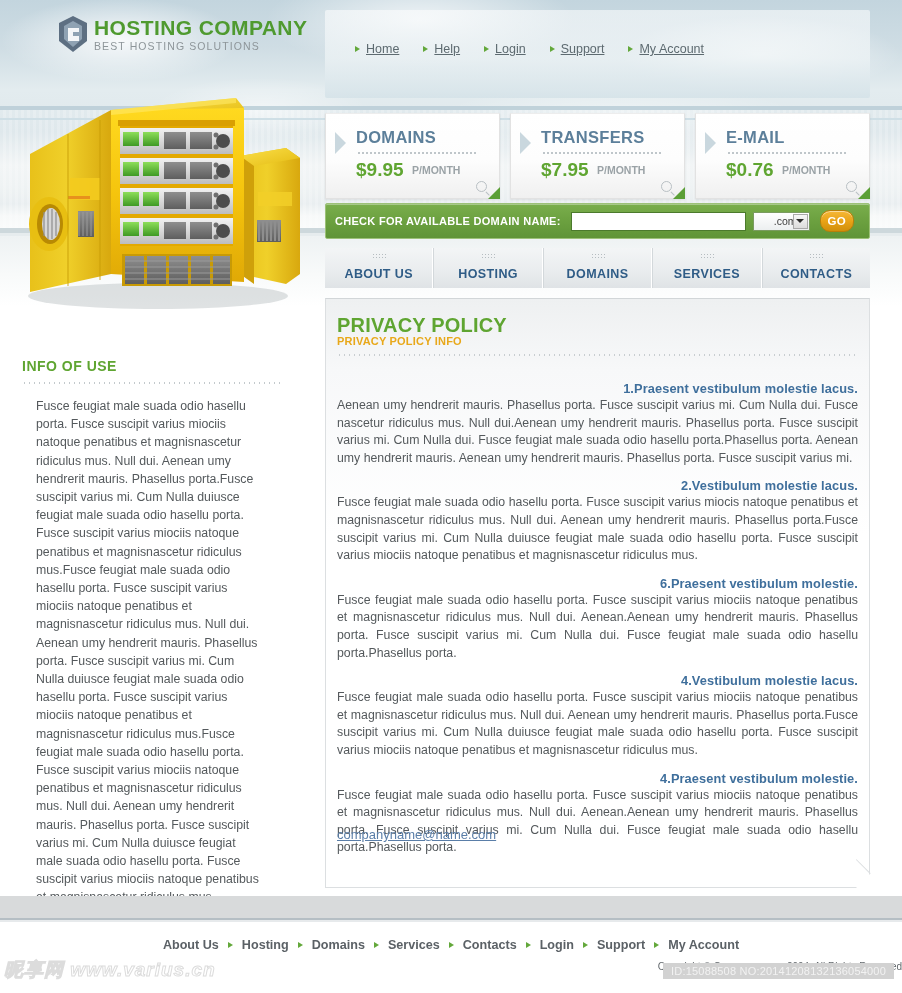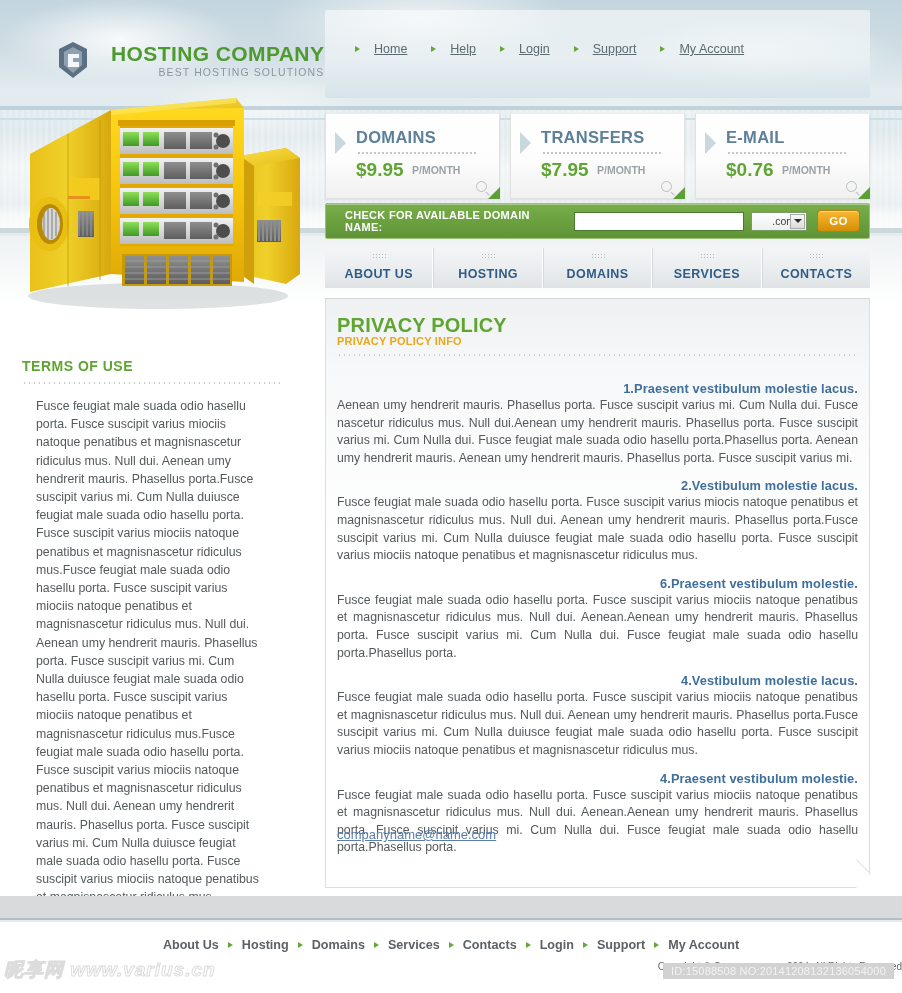--- a/index.html
+++ b/index.html
@@ -36,40 +36,40 @@
     position:absolute; left:0; top:110px; width:902px; height:118px;
     background:repeating-linear-gradient(90deg, rgba(255,255,255,.0) 0 3px, rgba(255,255,255,.45) 3px 6px);
     opacity:.45;
   }
   .floor {
     position:absolute; left:0; top:236px; width:902px; height:70px;
     background:linear-gradient(180deg,#eef2f3 0%, #f8fafa 55%, #ffffff 100%);
   }
 
   
-  .logo-wrap { position:absolute; left:55px; top:40px; display:flex; align-items:center; gap:20px;text-align:right; }
+  .logo-wrap { position:absolute; left:55px; top:14px; display:flex; align-items:center; gap:3px; }
   .logo-mark { width:36px; height:40px; position:relative; }
   .logo-text { line-height:1; }
   .logo-title {
     font-size:21px; font-weight:bold; color:#4f9a2f; letter-spacing:.4px;
     font-family:"Liberation Sans", sans-serif;
   }
   .logo-sub {
     font-size:10.5px; color:#8d9599; letter-spacing:1.1px; margin-top:3px;
     font-family:"Liberation Sans", sans-serif;
   }
 
   
   .topnav {
     position:absolute; left:325px; top:10px; width:545px; height:88px;
     background:linear-gradient(180deg, rgba(255,255,255,.55) 0%, rgba(237,243,245,.75) 55%, rgba(212,226,232,.85) 100%);
     border-radius:2px;
   }
   .topnav ul { list-style:none; margin:0; padding:0; display:flex; position:absolute; left:30px; top:32px; gap:24px; }
-  .topnav li { display:flex; align-items:center; gap:14px; }
+  .topnav li { display:flex; align-items:center; gap:6px; }
   .arrow-g {
     width:0;height:0;border-left:5px solid #63a83b;border-top:3.5px solid transparent;border-bottom:3.5px solid transparent;
     display:inline-block;
   }
   .topnav a {
     font-size:12.5px; color:#5d6a70; text-decoration:underline;
     font-family:"Liberation Sans", sans-serif;
   }
 
   
@@ -107,38 +107,38 @@
 
   
   .searchbar {
     position:absolute; left:325px; top:203px; width:545px; height:36px;
     background:linear-gradient(180deg,#7aae4c 0%, #6ca140 48%, #5f9437 100%);
     border:1px solid #9cc178; border-radius:2px;
     box-shadow:inset 0 1px 0 rgba(255,255,255,.35);
     display:flex; align-items:center; padding:0 9px;
   }
   .searchbar .lbl {
-    font-size:11px; font-weight:bold; color:#ffffff; letter-spacing:.3px; margin-left:10px;
+    font-size:11px; font-weight:bold; color:#ffffff; letter-spacing:.3px; margin-left:0;
   }
   .searchbar input[type=text]{
     width:175px; height:19px; margin-left:10px; border:1px solid #4b7a2c; background:#fff;
     font-family:"Liberation Sans", sans-serif; font-size:11px; padding:0 3px;
   }
   .tld {
     position:relative; margin-left:7px; width:57px; height:19px; background:linear-gradient(180deg,#fff,#eceff0);
     border:1px solid #7a9b60; display:flex; align-items:center; font-size:10.5px; color:#3c3c3c; padding-left:20px;
   }
   .tld .caret {
     position:absolute; right:1px; top:1px; width:15px; height:15px;
     background:linear-gradient(180deg,#f7f7f7,#dcdcdc); border:1px solid #a9a9a9;
     display:flex; align-items:center; justify-content:center;
   }
   .tld .caret i { width:0;height:0;border-left:4px solid transparent;border-right:4px solid transparent;border-top:4px solid #2c2c2c; display:block;}
   .gobtn {
-    margin-left:10px; width:44px; height:22px; border-radius:4px;
+    margin-left:10px; width:34px; height:22px; border-radius:10px;
     background:linear-gradient(180deg,#f6b737 0%, #e8a216 52%, #d18f0b 100%);
     border:1px solid #b77f08; color:#fff; font-size:11.5px; font-weight:bold;
     display:flex; align-items:center; justify-content:center; letter-spacing:.3px;
     box-shadow:inset 0 1px 0 rgba(255,255,255,.5);
   }
 
   
   .tabs { position:absolute; left:325px; top:248px; width:545px; height:40px; display:flex; }
   .tab {
     position:relative; flex:1; height:40px;
@@ -487,21 +487,21 @@
       <div class="dots"></div>
       <span>SERVICES</span>
     </div>
     <div class="tab">
       <div class="dots"></div>
       <span>CONTACTS</span>
     </div>
   </div>
 
   <div class="leftcol">
-    <h3>TERMS OF USE</h3>
+    <h3>INFO OF USE</h3>
     <div class="dots"></div>
     <p>Fusce feugiat male suada odio hasellu porta. Fusce suscipit varius miociis natoque penatibus et magnisnascetur ridiculus mus. Null dui. Aenean umy hendrerit mauris. Phasellus porta.Fusce suscipit varius mi. Cum  Nulla duiusce feugiat male suada odio hasellu porta. Fusce suscipit varius miociis natoque penatibus et magnisnascetur ridiculus mus.Fusce feugiat male suada odio hasellu porta. Fusce suscipit varius miociis natoque penatibus et magnisnascetur ridiculus mus. Null dui. Aenean umy hendrerit mauris. Phasellus porta. Fusce suscipit varius mi. Cum  Nulla duiusce feugiat male suada odio hasellu porta. Fusce suscipit varius miociis natoque penatibus et magnisnascetur ridiculus mus.Fusce feugiat male suada odio hasellu porta. Fusce suscipit varius miociis natoque penatibus et magnisnascetur ridiculus mus. Null dui. Aenean umy hendrerit mauris. Phasellus porta. Fusce suscipit varius mi. Cum  Nulla duiusce feugiat male suada odio hasellu porta. Fusce suscipit varius miociis natoque penatibus et magnisnascetur ridiculus mus.</p>
   </div>
 
   <div class="content">
     <div class="c-title">PRIVACY POLICY</div>
     <div class="c-sub">PRIVACY POLICY INFO</div>
     <div class="c-dots"></div>
 
     <div class="sections">

